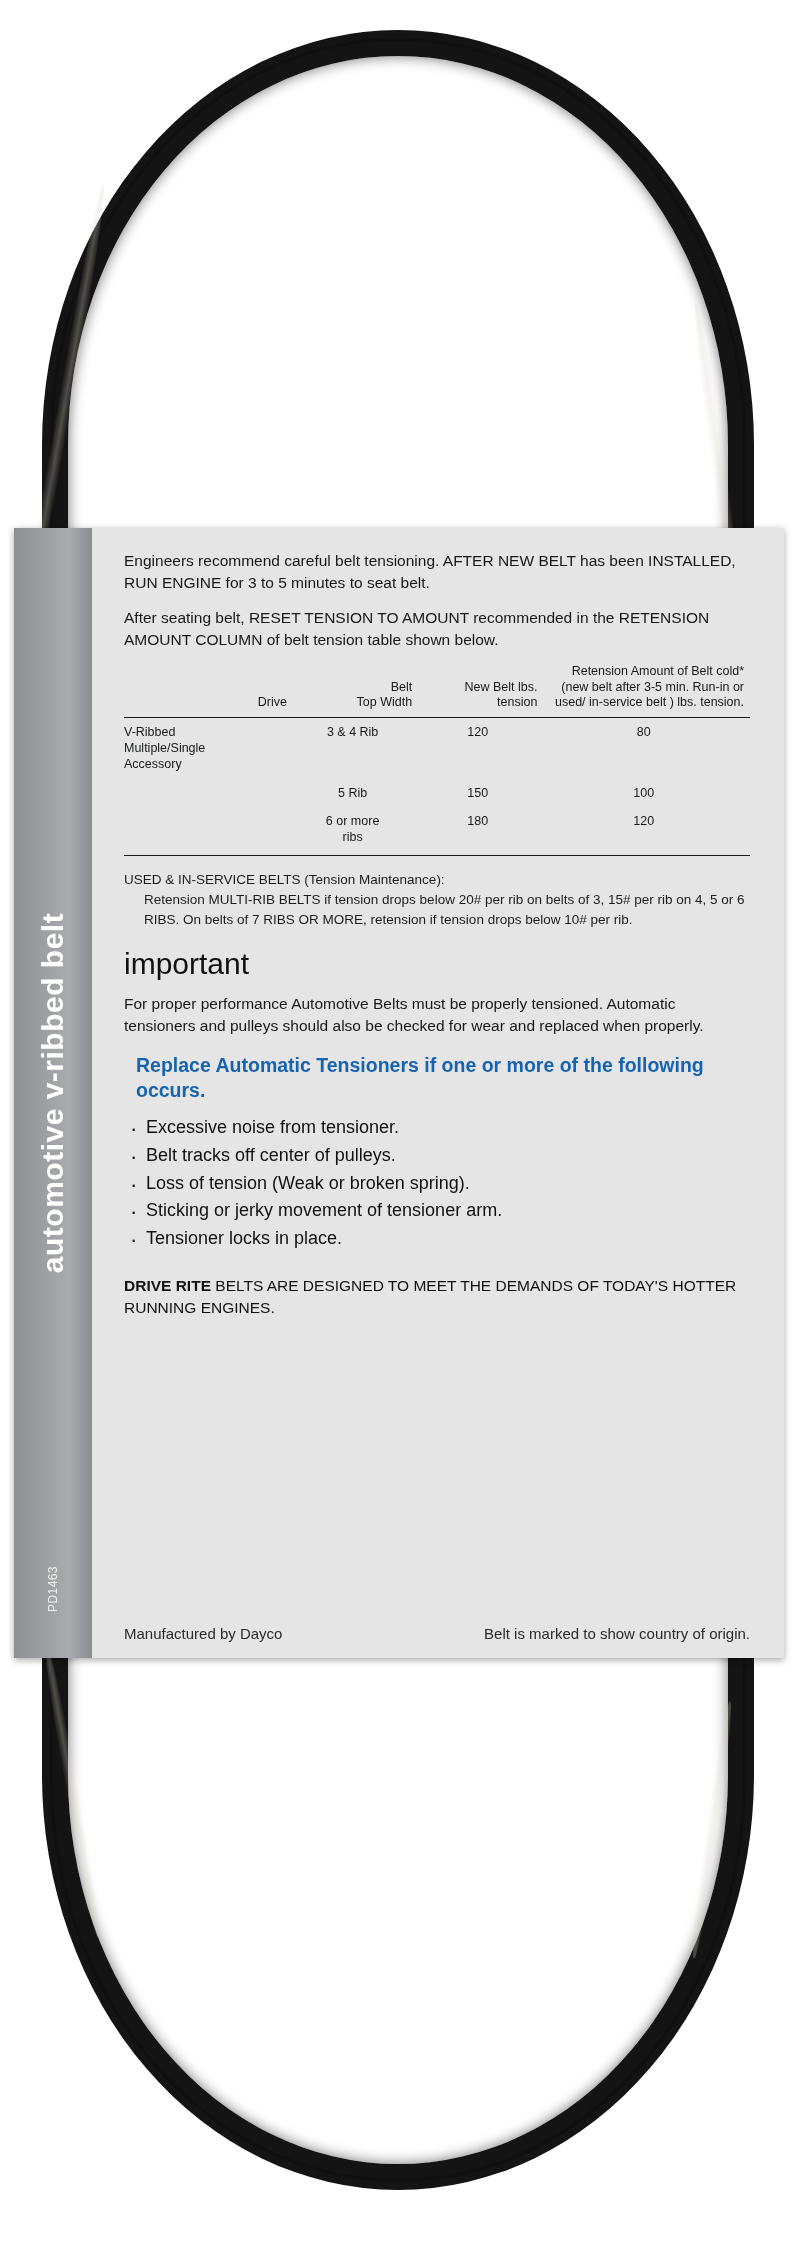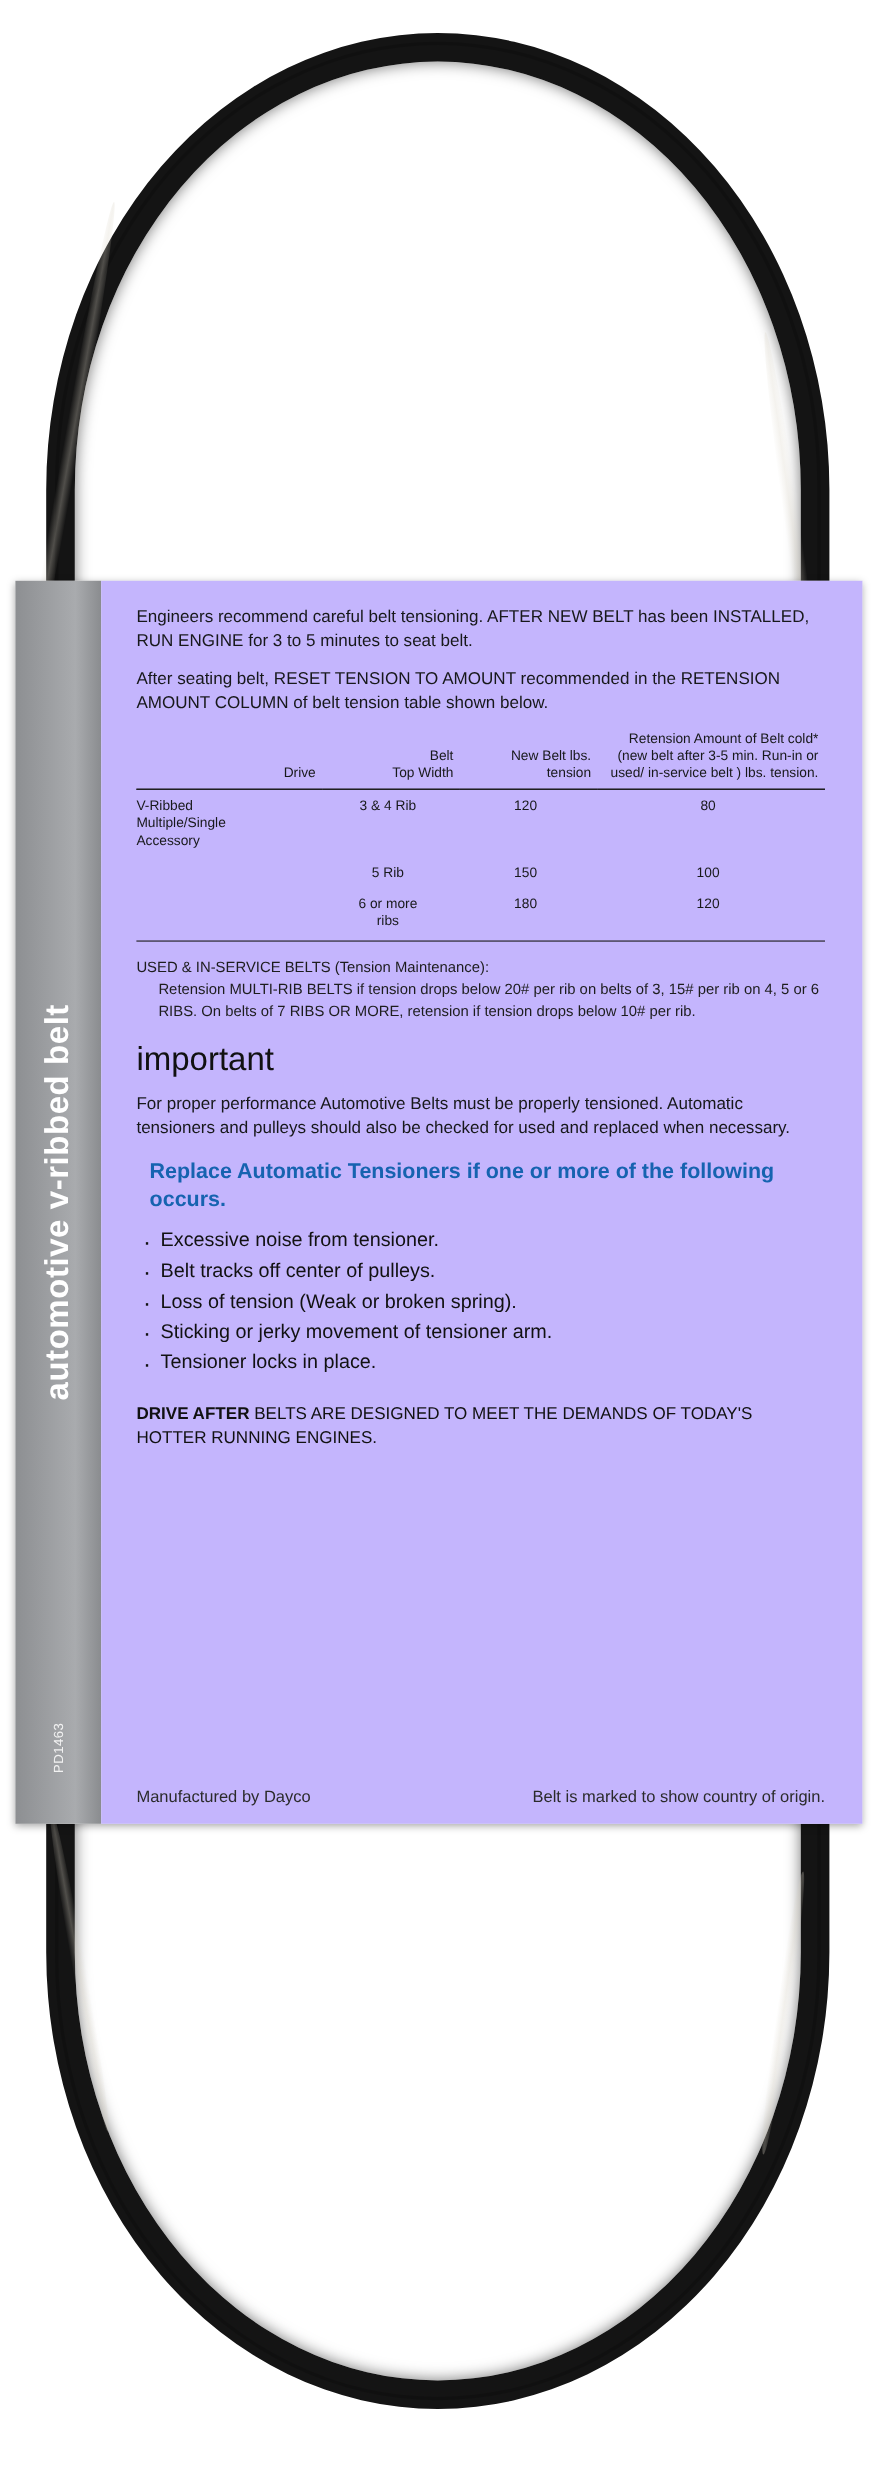--- a/index.html
+++ b/index.html
@@ -93,21 +93,21 @@
     transform: translate(-50%,0) rotate(-90deg);
     transform-origin: center center;
     white-space: nowrap;
     color: #f2f2f2;
     font-size: 12px;
     letter-spacing: .4px;
   }
 
   .label-body {
     flex: 1 1 auto;
-    background: #c4b5fd;
+    background: #e5e5e5;
     padding: 22px 34px 14px 32px;
     box-sizing: border-box;
     position: relative;
     color: #1d1d1d;
   }
 
   .para {
     font-size: 15.5px;
     line-height: 1.42;
     margin: 0 0 13px 0;
@@ -282,34 +282,34 @@
         </tbody>
       </table>
       <hr class="tbl-rule">
 
       <p class="small-block">
         <span>USED &amp; IN-SERVICE BELTS (Tension Maintenance):</span>
         <span class="indent">Retension MULTI-RIB BELTS if tension drops below 20# per rib on belts of 3, 15# per rib on 4, 5 or 6 RIBS. On belts of 7 RIBS OR MORE,  retension if tension drops below 10# per rib.</span>
       </p>
 
       <h2 class="important">important</h2>
-      <p class="para">For proper performance Automotive Belts must be properly tensioned. Automatic tensioners and pulleys should also be checked for used and replaced when necessary.</p>
+      <p class="para">For proper performance Automotive Belts must be properly tensioned. Automatic tensioners and pulleys should also be checked for wear and replaced when properly.</p>
 
       <div class="blue-head">Replace Automatic Tensioners if one or more of the following occurs.</div>
 
       <ul class="bullets">
         <li>Excessive noise from tensioner.</li>
         <li>Belt tracks off center of pulleys.</li>
         <li>Loss of tension (Weak or broken spring).</li>
         <li>Sticking or jerky movement of tensioner arm.</li>
         <li>Tensioner locks in place.</li>
       </ul>
 
       <p class="driverite">
-        <b>DRIVE AFTER</b><span> BELTS ARE DESIGNED TO MEET  THE DEMANDS OF TODAY'S HOTTER RUNNING ENGINES.</span>
+        <b>DRIVE RITE</b><span> BELTS ARE DESIGNED TO MEET  THE DEMANDS OF TODAY'S HOTTER RUNNING ENGINES.</span>
       </p>
 
       <div class="footer-row">
         <span>Manufactured by Dayco</span>
         <span>Belt is marked to show country of origin.</span>
       </div>
 
     </div>
   </div>
 </div>

